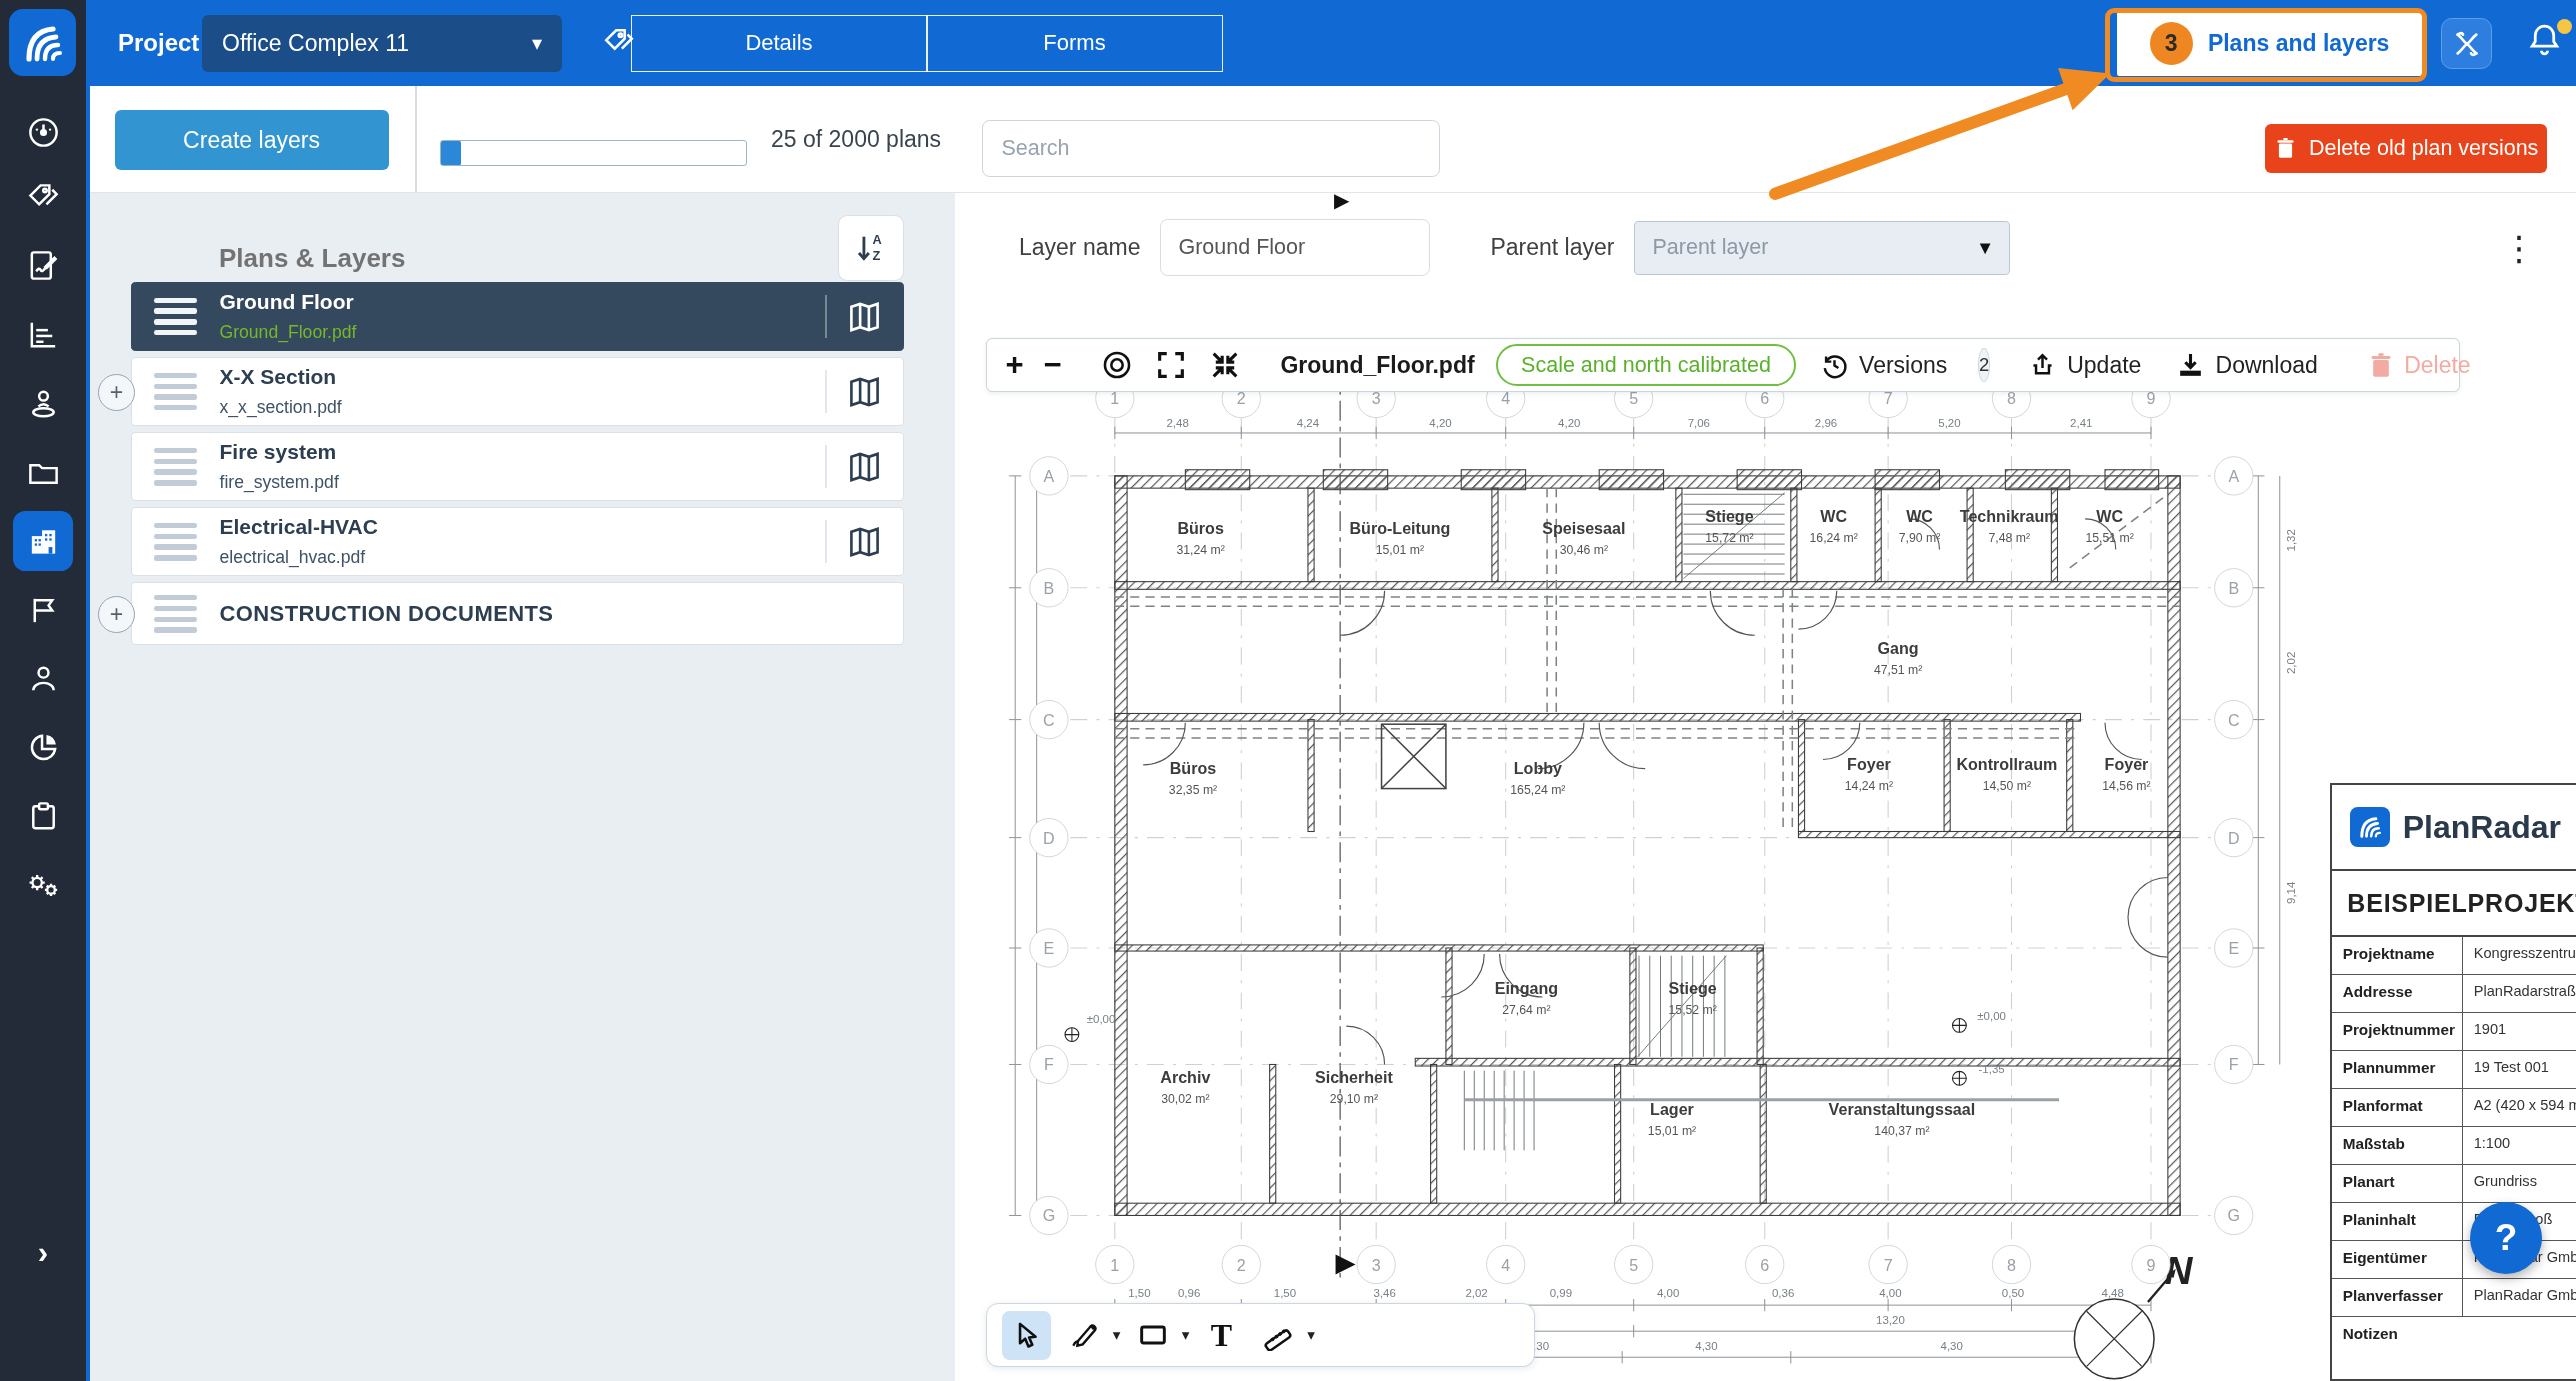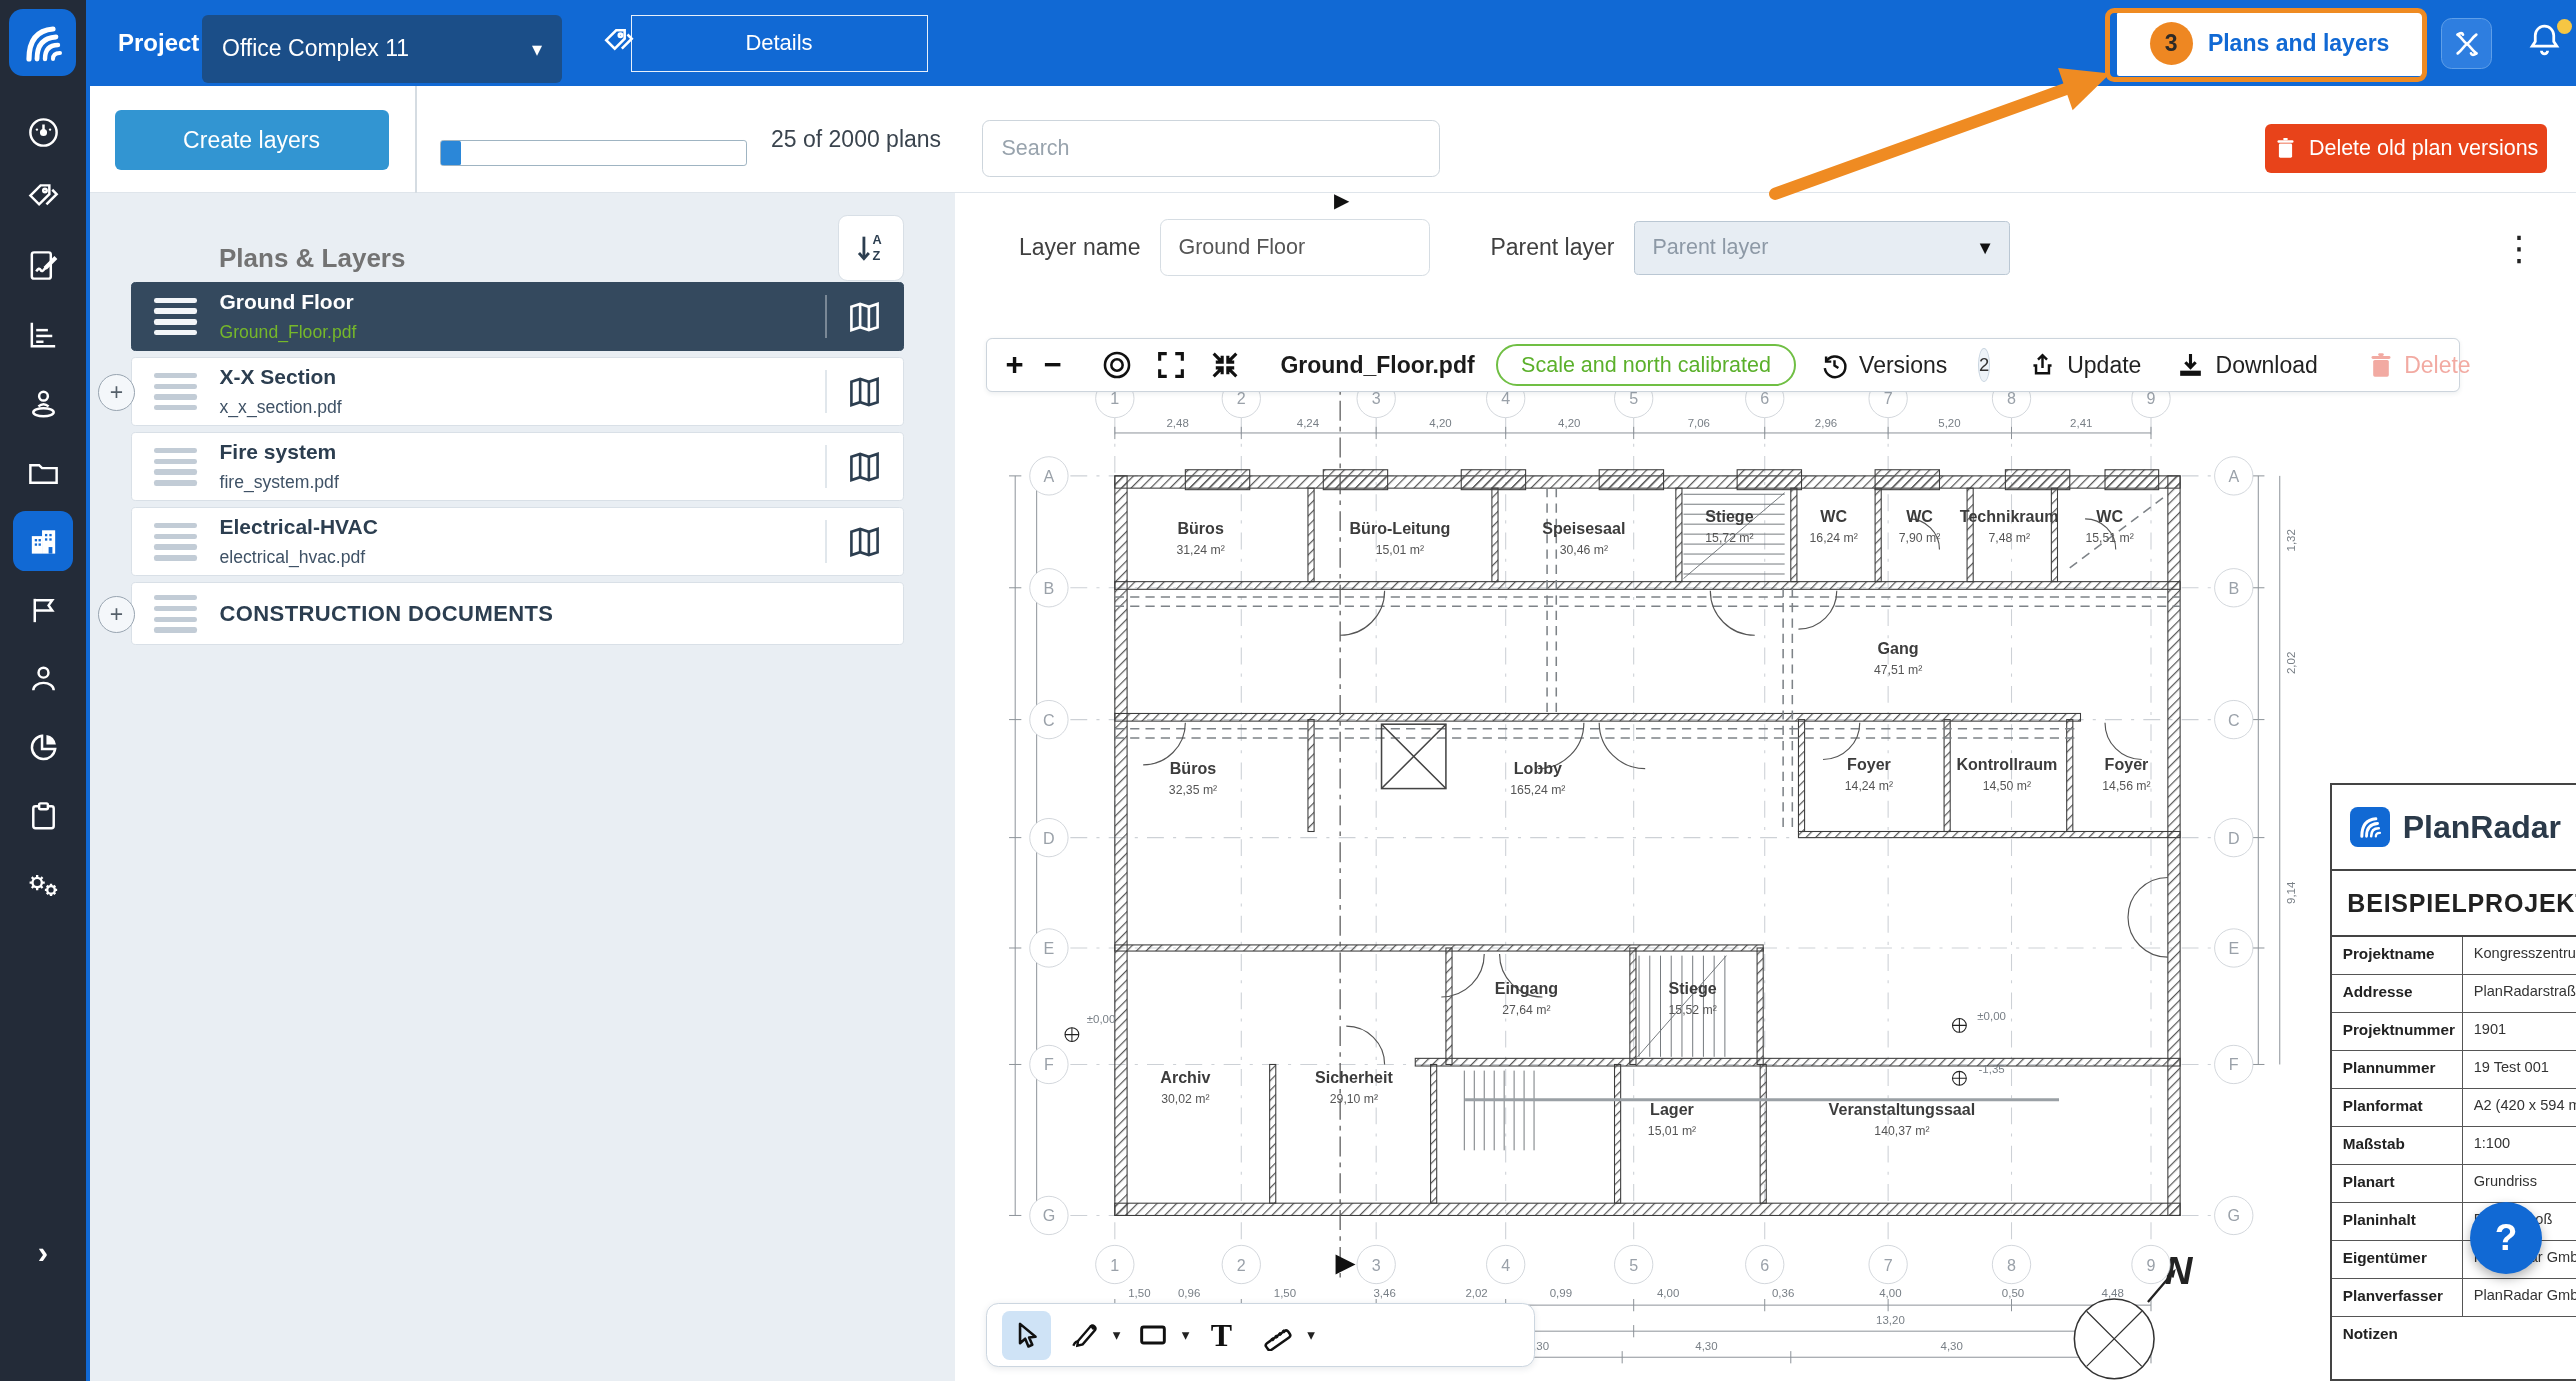--- a/index.html
+++ b/index.html
@@ -12,21 +12,21 @@
   .logo{position:absolute;left:9.2px;top:9.2px;width:67px;height:67px;border-radius:14px;background:#1169d4;
         display:flex;align-items:center;justify-content:center;}
   .s-icon{position:absolute;left:0;width:86px;height:60px;display:flex;align-items:center;justify-content:center;color:#fff;}
   .s-active-bg{position:absolute;left:13px;top:511px;width:60px;height:60px;background:#1169d4;border-radius:12.3px;}
   .s-collapse{color:#fff;font-size:31px;font-weight:bold;}
 
   
   .topbar{position:absolute;left:90px;top:0;width:2486px;height:86px;background:#1169d4;z-index:10;}
   .proj-label{position:absolute;left:28px;top:0;height:86px;display:flex;align-items:center;
               color:#fff;font-size:24px;font-weight:bold;}
-  .proj-select{position:absolute;left:112px;top:14.6px;width:360px;height:68px;background:#1b4e88;border-radius:6.1px;
+  .proj-select{position:absolute;left:112px;top:14.6px;width:360px;height:57px;background:#1b4e88;border-radius:6.1px;
                display:flex;align-items:center;color:#fff;font-size:23px;padding:0 20px;box-sizing:border-box;}
   .proj-caret{margin-left:auto;font-size:20px;}
   .hdr-tag{position:absolute;left:512px;top:26px;color:#fff;}
   .tabs{position:absolute;left:542px;top:14.6px;height:61px;display:flex;justify-content:flex-end;}
   .tab{width:297px;height:57px;border:1.5px solid rgba(255,255,255,.9);margin-left:-1.5px;box-sizing:border-box;
        display:flex;align-items:center;justify-content:center;color:#fff;font-size:22px;}
   .tab-active{position:absolute;left:2027px;top:11.5px;width:305px;height:64px;background:#fff;border-radius:2.3px;
               display:flex;align-items:center;justify-content:center;gap:15.3px;color:#1169d4;font-size:23px;font-weight:bold;}
   .tab-badge{width:43px;height:43px;border-radius:50%;background:#ee8722;color:#2e2a26;font-size:23px;font-weight:bold;
              display:flex;align-items:center;justify-content:center;}
@@ -267,20 +267,23 @@
   <span class="hdr-tag">
     <svg width="34" height="34" viewBox="0 0 24 24" fill="none" stroke="#fff" stroke-width="1.8">
       <path d="M3 10 L10 3 H16 V9 L9 16 Z"></path>
         <circle cx="13" cy="6.5" r="1.2"></circle>
         <path d="M18 6 L21 9 L14 16"></path>
     </svg>
   </span>
   <div class="tabs">
     <div class="tab">
         <span>Details</span>
+      </div>
+    <div class="tab">
+        <span>Forms</span>
       </div>
   </div>
   <div class="tab-active">
     <span class="tab-badge">3</span>
     <span>Plans and layers</span>
   </div>
   <div class="apps-btn">
     <svg width="32" height="32" viewBox="0 0 24 24" fill="none" stroke="#fff" stroke-width="2" stroke-linecap="round">
       <path d="M5 5 C9 8 9 10 12 12 C15 14 15 16 19 19"></path>
         <path d="M19 5 C15 8 15 10 12 12 C9 14 9 16 5 19"></path>

